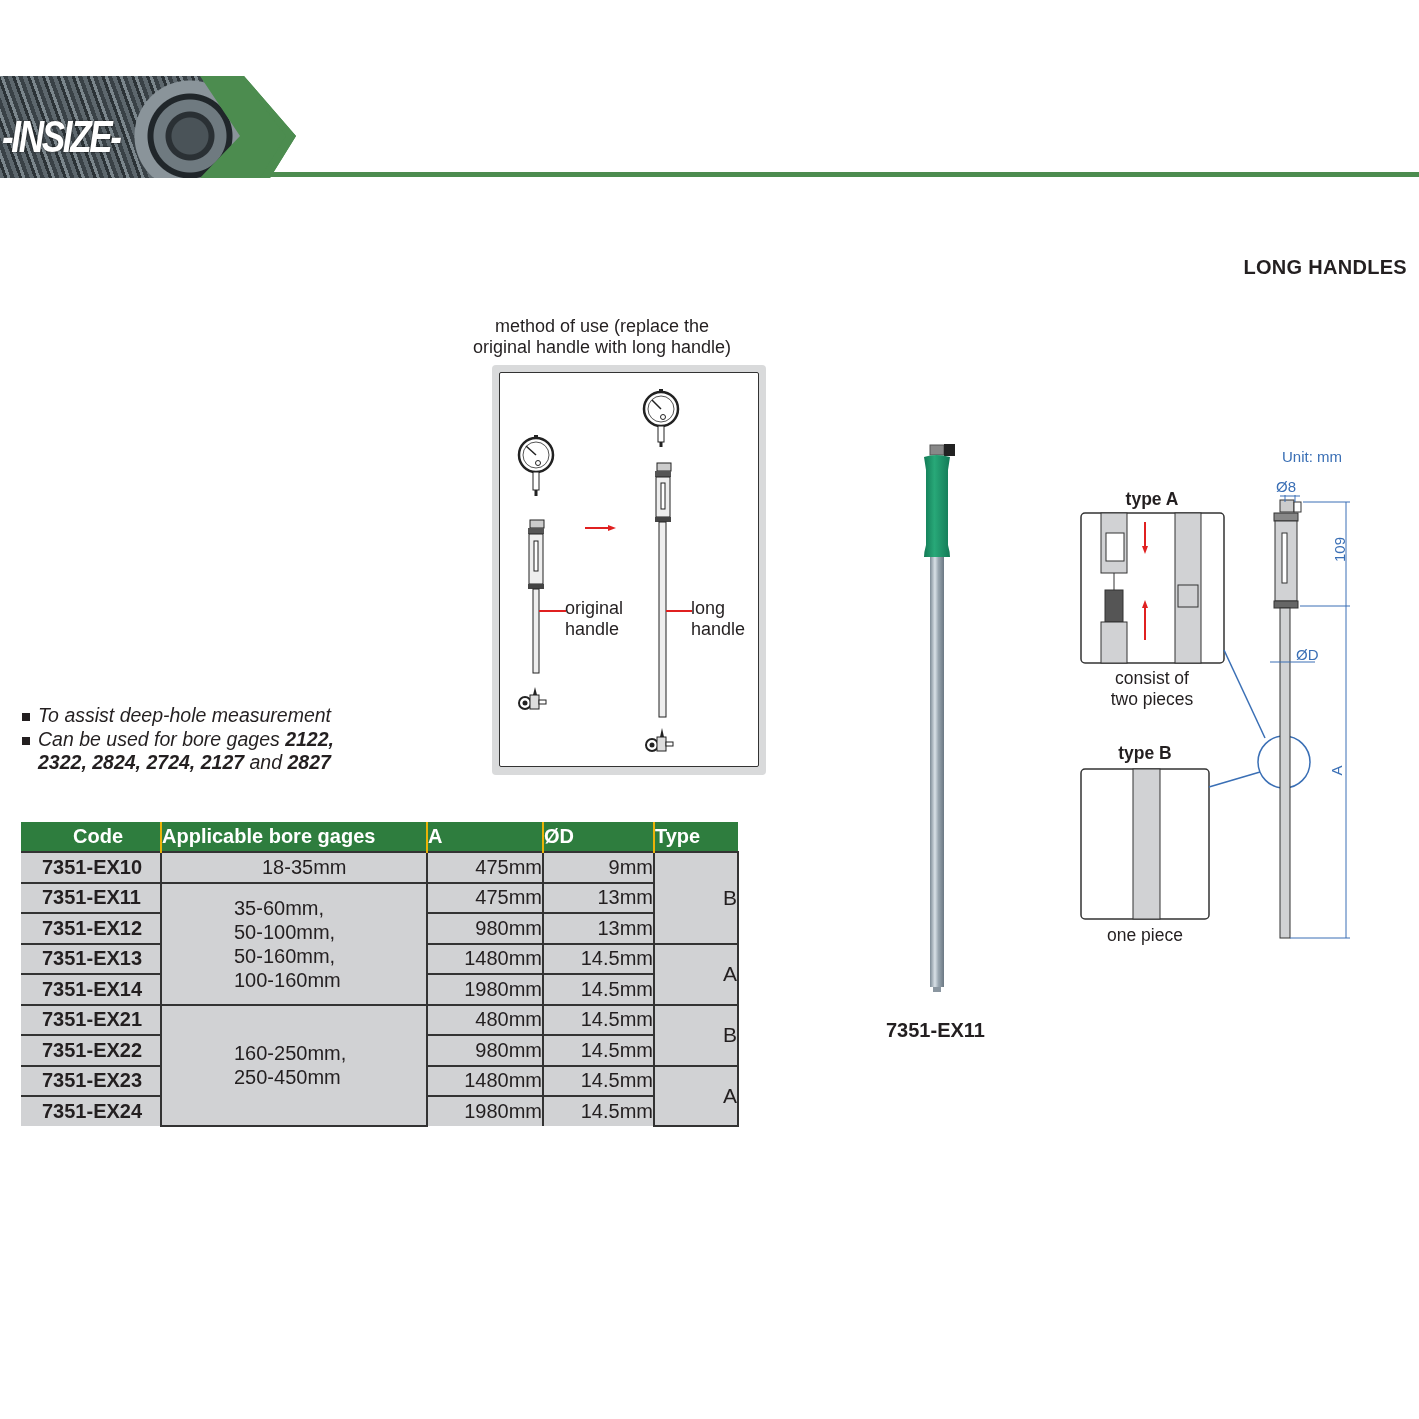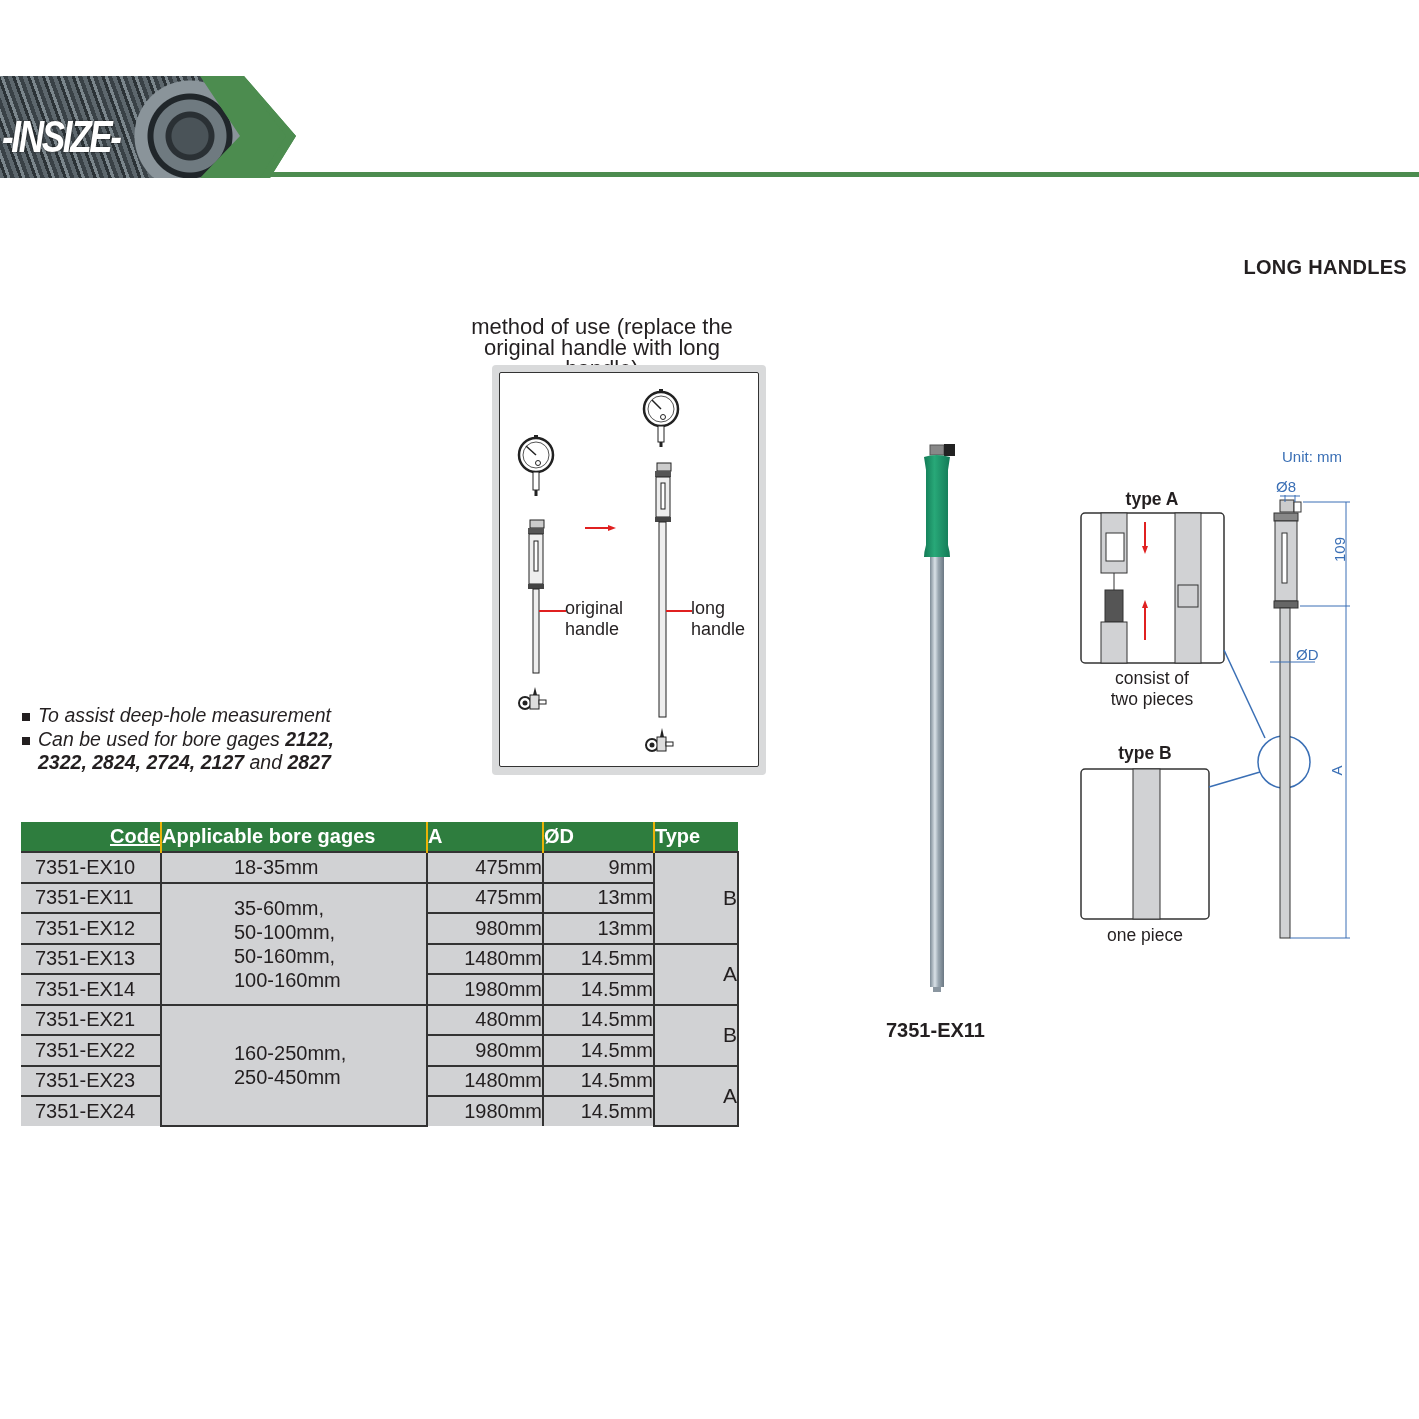--- a/index.html
+++ b/index.html
@@ -14,37 +14,37 @@
       linear-gradient(90deg, #3c4448, #6b757b 40%, #2f363a);
   }
   .banner-chevron { position:absolute; left:200px; top:0; width:96px; height:102px; }
   .banner-line { position:absolute; left:270px; top:172px; width:1149px; height:5px; background:#4c8c4f; }
   .logo { position:absolute; left:2px; top:112px; font-family:"Liberation Sans", sans-serif; font-weight:bold; font-style:italic; font-size:44px; letter-spacing:-3px; color:#ffffff; transform:scaleX(0.8); transform-origin:left; text-shadow:0 0 2px #000; }
 
   
   .page-title { position:absolute; right:12px; top:256px; font-size:20px; font-weight:bold; color:#231f20; letter-spacing:0.3px; }
 
   
-  .method-caption { position:absolute; left:460px; top:316px; width:284px; text-align:center; font-size:22px; line-height:21px; color:#231f20; }
+  .method-caption { position:absolute; left:460px; top:316px; width:284px; text-align:center; font-size:18px; line-height:21px; color:#231f20; }
   .method-panel { position:absolute; left:464px; top:365px; width:274px; height:410px; background:#d9dadb; border-radius:4px;margin-left:28px; }
   .method-inner { position:absolute; left:7px; top:7px; width:258px; height:393px; background:#fff; border:1.5px solid #333; border-radius:2px; }
   .method-label { position:absolute; font-size:18px; line-height:21px; color:#231f20; }
 
   
   .bullets { position:absolute; left:22px; top:704px; font-size:19.5px; line-height:23.5px; color:#231f20;font-style:italic; }
   .bullet { position:relative; padding-left:16px; }
   .bullet::before { content:""; position:absolute; left:0; top:9px; width:8px; height:8px; background:#231f20; }
   .bullet b { font-weight:bold; }
 
   
   .spec-table { position:absolute; left:21px; top:822px; border-collapse:collapse; font-size:20px; }
   .spec-table th { background:#2e7d3e; color:#fff; font-weight:bold; height:29px; padding:0; text-align:left; border-left:2px solid #eab308; }
-  .spec-table th:first-child { text-align:right; padding-left:15px; border-left:none;text-decoration:underline; }
+  .spec-table th:first-child { text-align:center; padding-left:15px; border-left:none; }
   .spec-table td { background:#d1d2d4; height:28.5px; padding:0; text-align:right; border:2px solid #333; border-top:2px solid #333; color:#231f20; }
-  .spec-table td.code { font-weight:normal; text-align:left; padding-left:14px; border-left:none; }
+  .spec-table td.code { font-weight:bold; text-align:left; padding-left:21px; border-left:none; }
   .spec-table td.app { text-align:left; padding-left:72px; line-height:24px; vertical-align:middle; }
   .spec-table tr:last-child td { border-bottom:none; }
   .spec-table td.type { font-size:21px; }
 
   
   .product-caption { position:absolute; left:886px; top:1019px; font-size:20px; font-weight:bold; color:#231f20; }
 
   
   .tech-text { position:absolute; font-size:17.5px; line-height:21px; color:#231f20; text-align:center; }
   .tech-bold { font-weight:bold; }
@@ -164,21 +164,21 @@
       <th>Code</th>
       <th>Applicable bore gages</th>
       <th>A</th>
       <th>ØD</th>
       <th>Type</th>
     </tr>
   </thead>
   <tbody>
     <tr>
       <td class="code">7351-EX10</td>
-      <td class="app" style="padding-left:72px">18-35mm</td>
+      <td class="app" style="padding-left:100px">18-35mm</td>
       <td>475mm</td>
       <td>9mm</td>
       <td class="type" rowspan="3">B</td>
     </tr>
     <tr>
       <td class="code">7351-EX11</td>
       <td class="app" rowspan="4">
         <div>35-60mm,</div>
         <div>50-100mm,</div>
         <div>50-160mm,</div>

